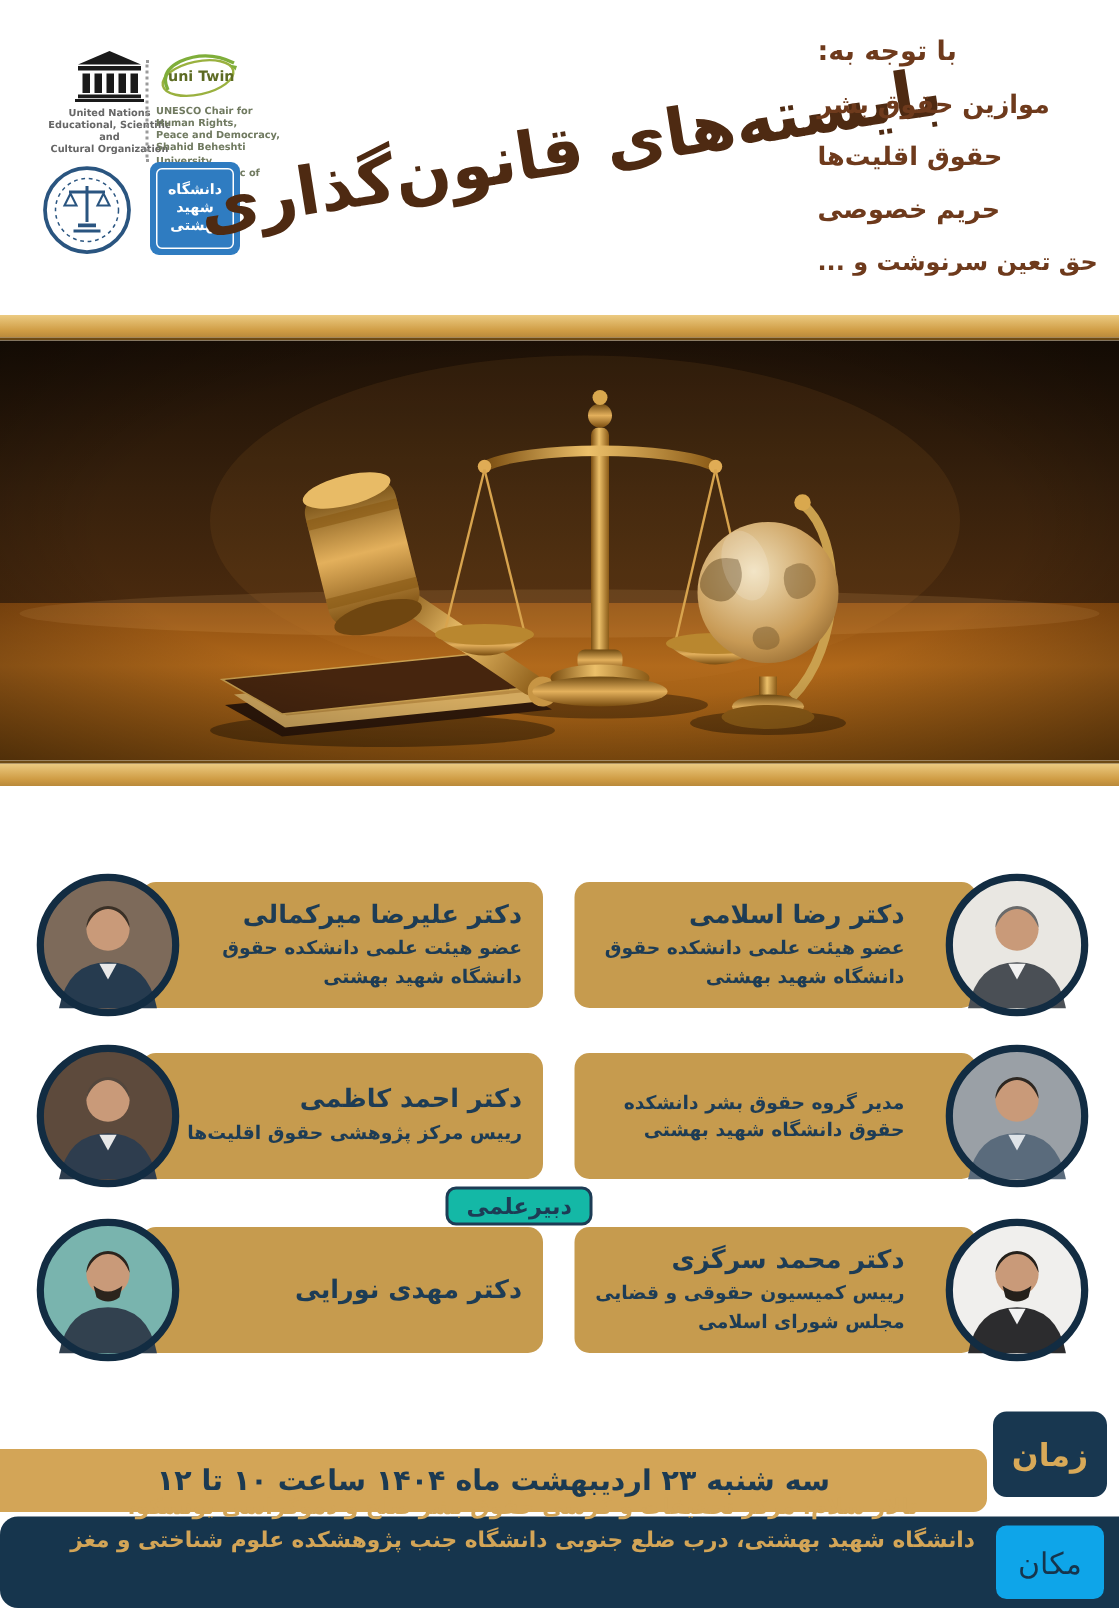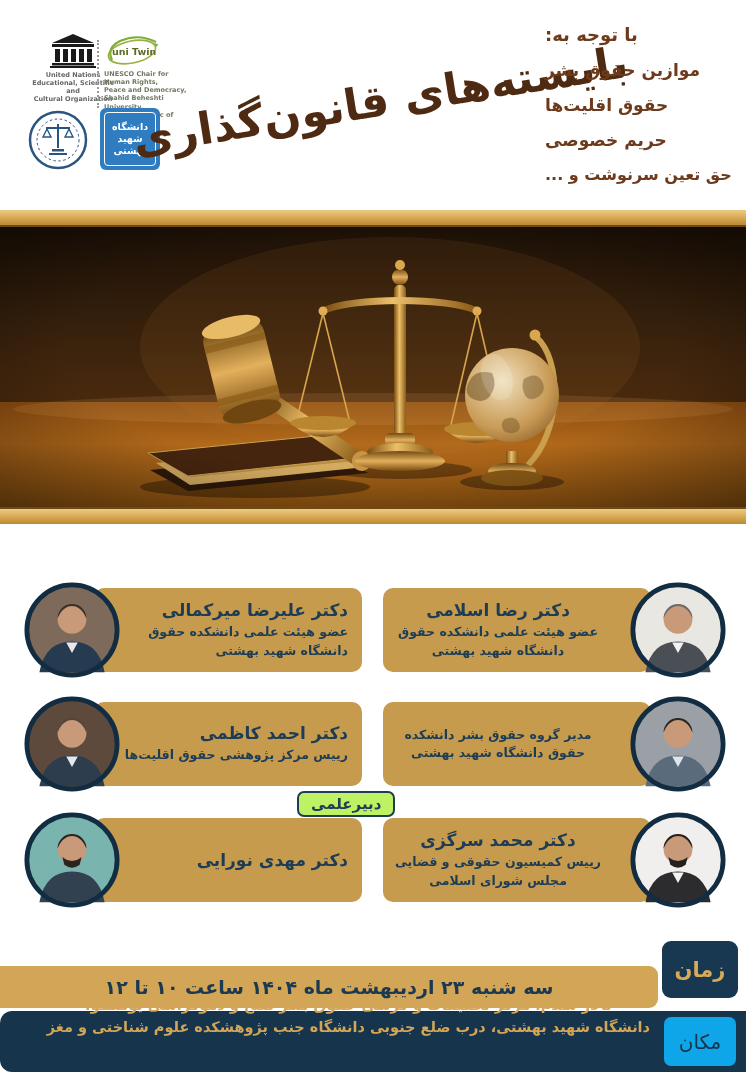--- a/index.html
+++ b/index.html
@@ -46,24 +46,24 @@
   .r1{top:582px;} .r2{top:696px;} .r3{top:812px;}
   .spk .box{position:absolute;top:6px;height:84px;width:268px;background:#c69b4e;border-radius:10px;}
   .spk.leftcol .box{left:72px;}
   .spk.rightcol .box{left:2px;}
   .ava{position:absolute;top:0;width:96px;height:96px;}
   .spk.leftcol .ava{left:2px;}
   .spk.rightcol .ava{left:249px;}
   .texts{position:absolute;top:6px;height:84px;display:flex;flex-direction:column;
          justify-content:center;gap:3px;direction:rtl;text-align:right;box-sizing:border-box;}
   .spk.leftcol .texts{left:86px;width:254px;padding:4px 14px 4px 10px;}
-  .spk.rightcol .texts{left:2px;width:244px;padding:4px 24px 4px 10px;text-align:center;}
+  .spk.rightcol .texts{left:2px;width:244px;padding:4px 24px 4px 10px;}
   .nm{font-size:17px;font-weight:bold;color:#1d3c55;}
   .rl{font-size:12.5px;font-weight:bold;color:#1d3c55;line-height:1.45;}
-  .badge{position:absolute;left:297px;top:791px;padding:2px 12px;background:#bef264;
+  .badge{position:absolute;left:297px;top:791px;padding:2px 12px;background:#14b8a6;
          border:2px solid #1d3c55;border-radius:7px;font-size:15px;font-weight:bold;
          color:#1d3c55;direction:rtl;}
 
   
   .zaman-box{position:absolute;left:662px;top:941px;width:76px;height:57px;background:#183750;
              border-radius:9px;display:flex;align-items:center;justify-content:center;
              color:#d8a958;font-size:21px;font-weight:bold;}
   .time-bar{position:absolute;left:0;top:966px;width:658px;height:42px;background:#d3a557;
             border-radius:0 9px 9px 0;display:flex;align-items:center;justify-content:center;}
   .time-text{direction:rtl;color:#1b3a52;font-size:19px;font-weight:bold;}

